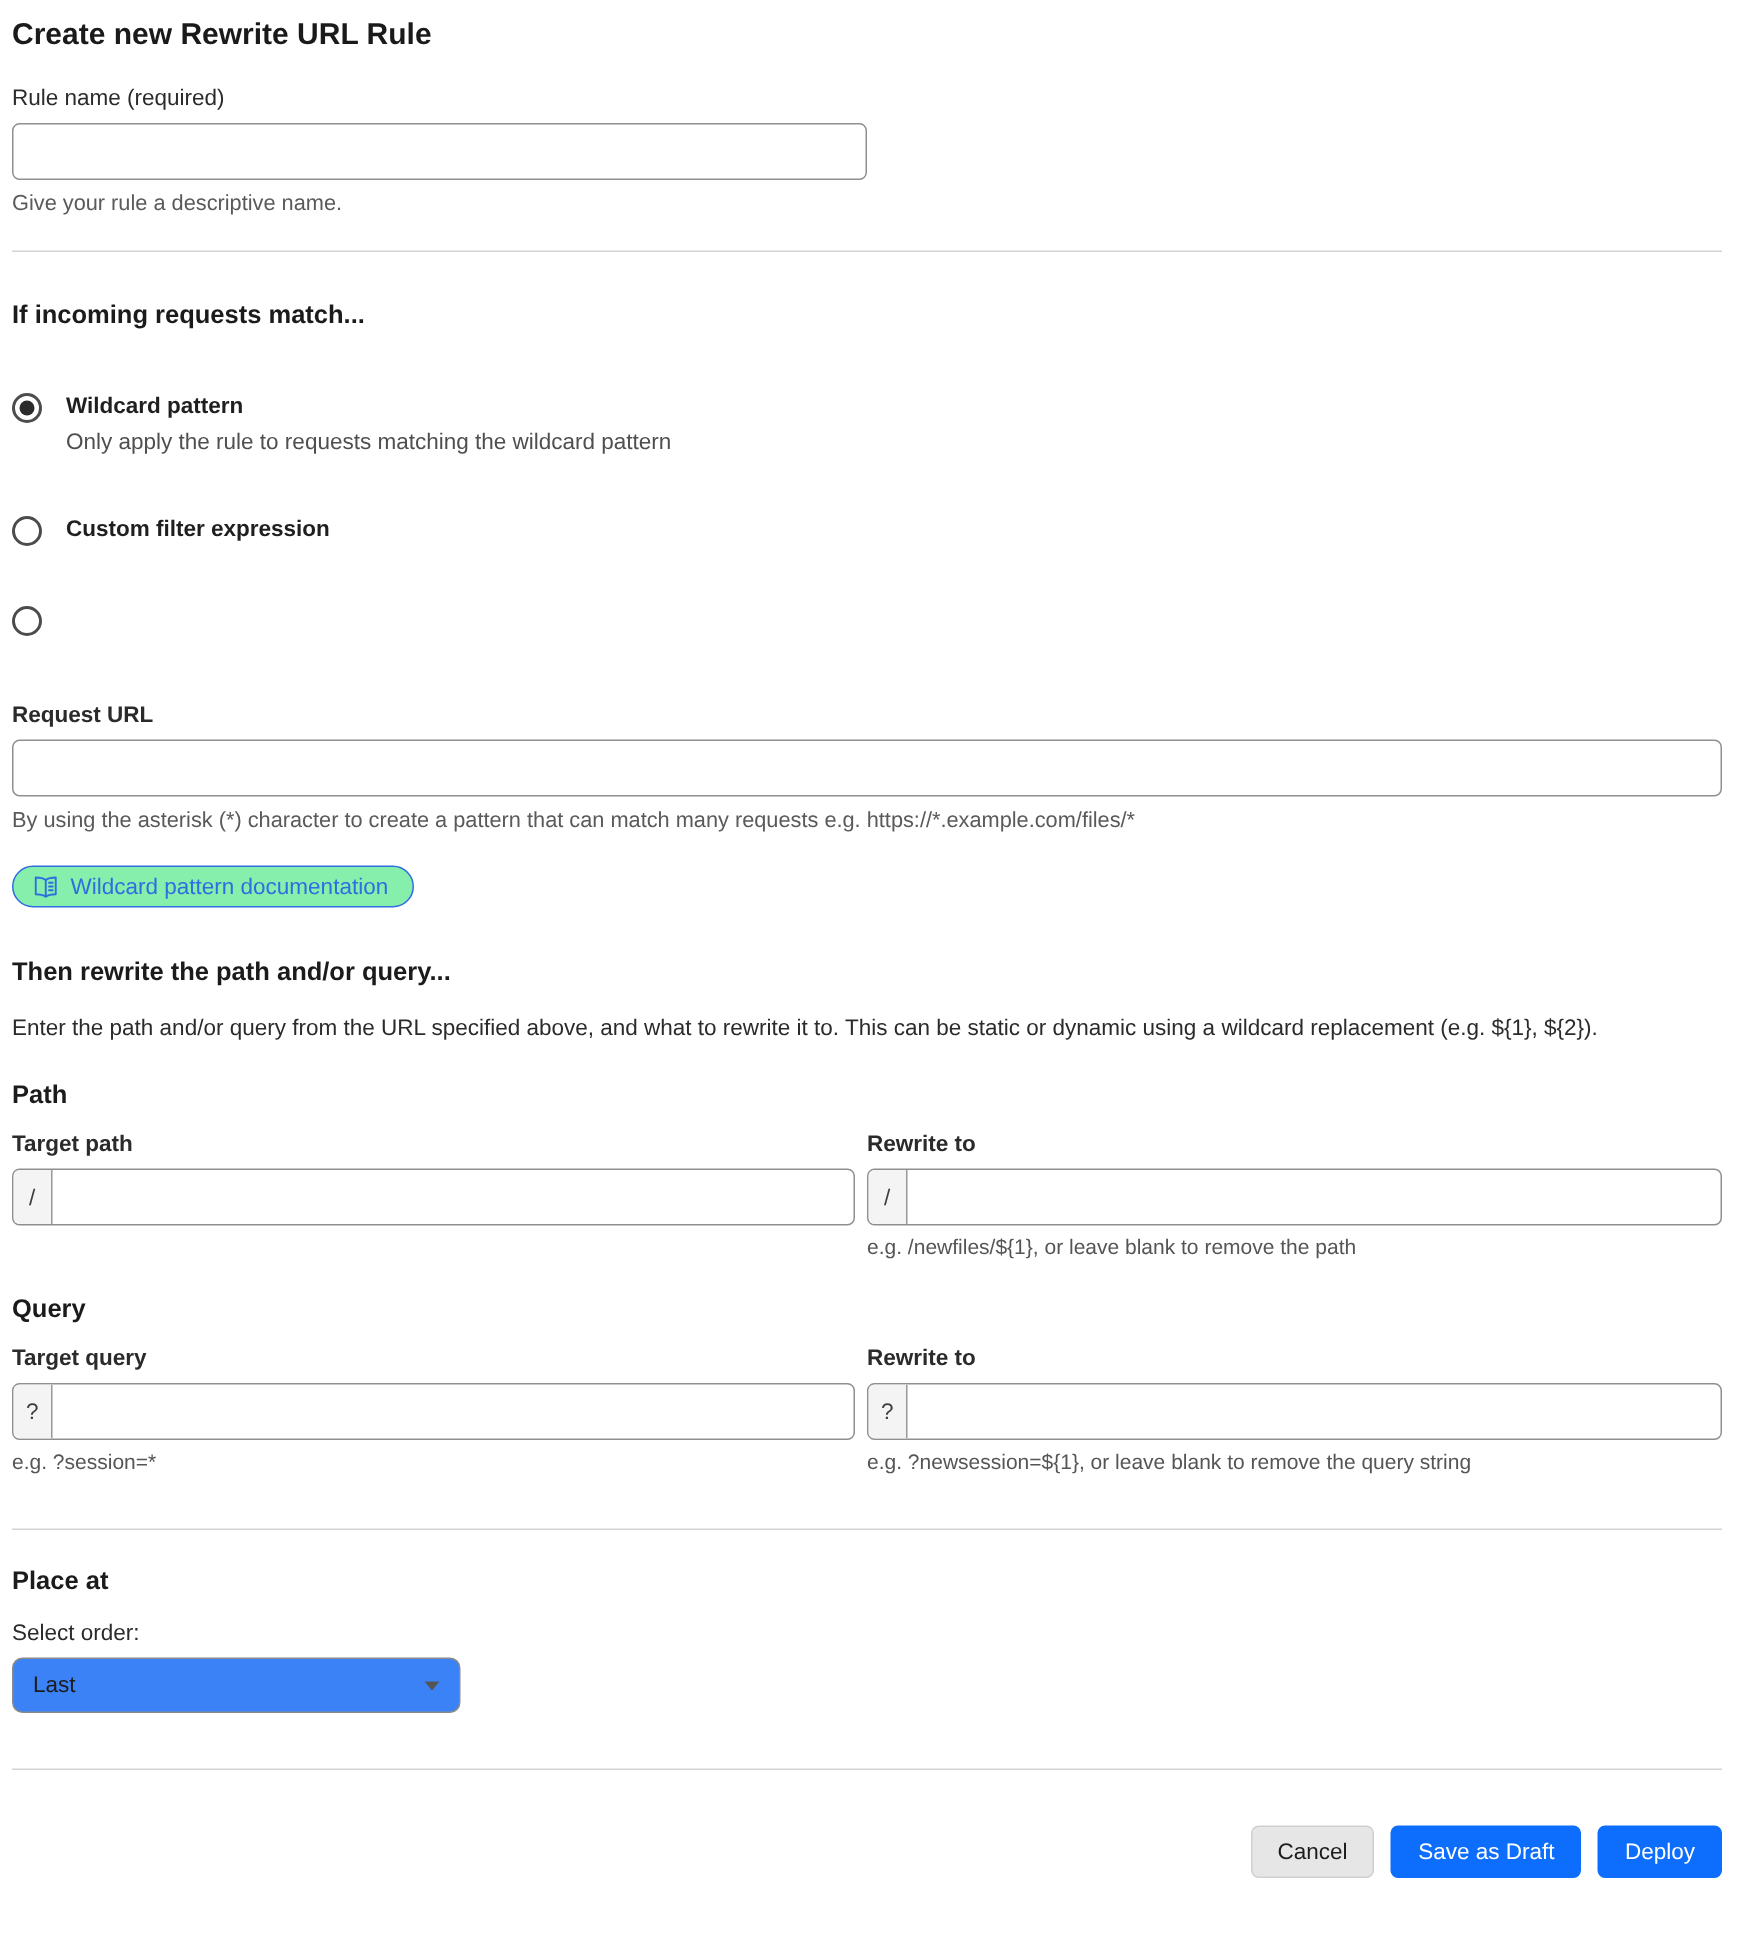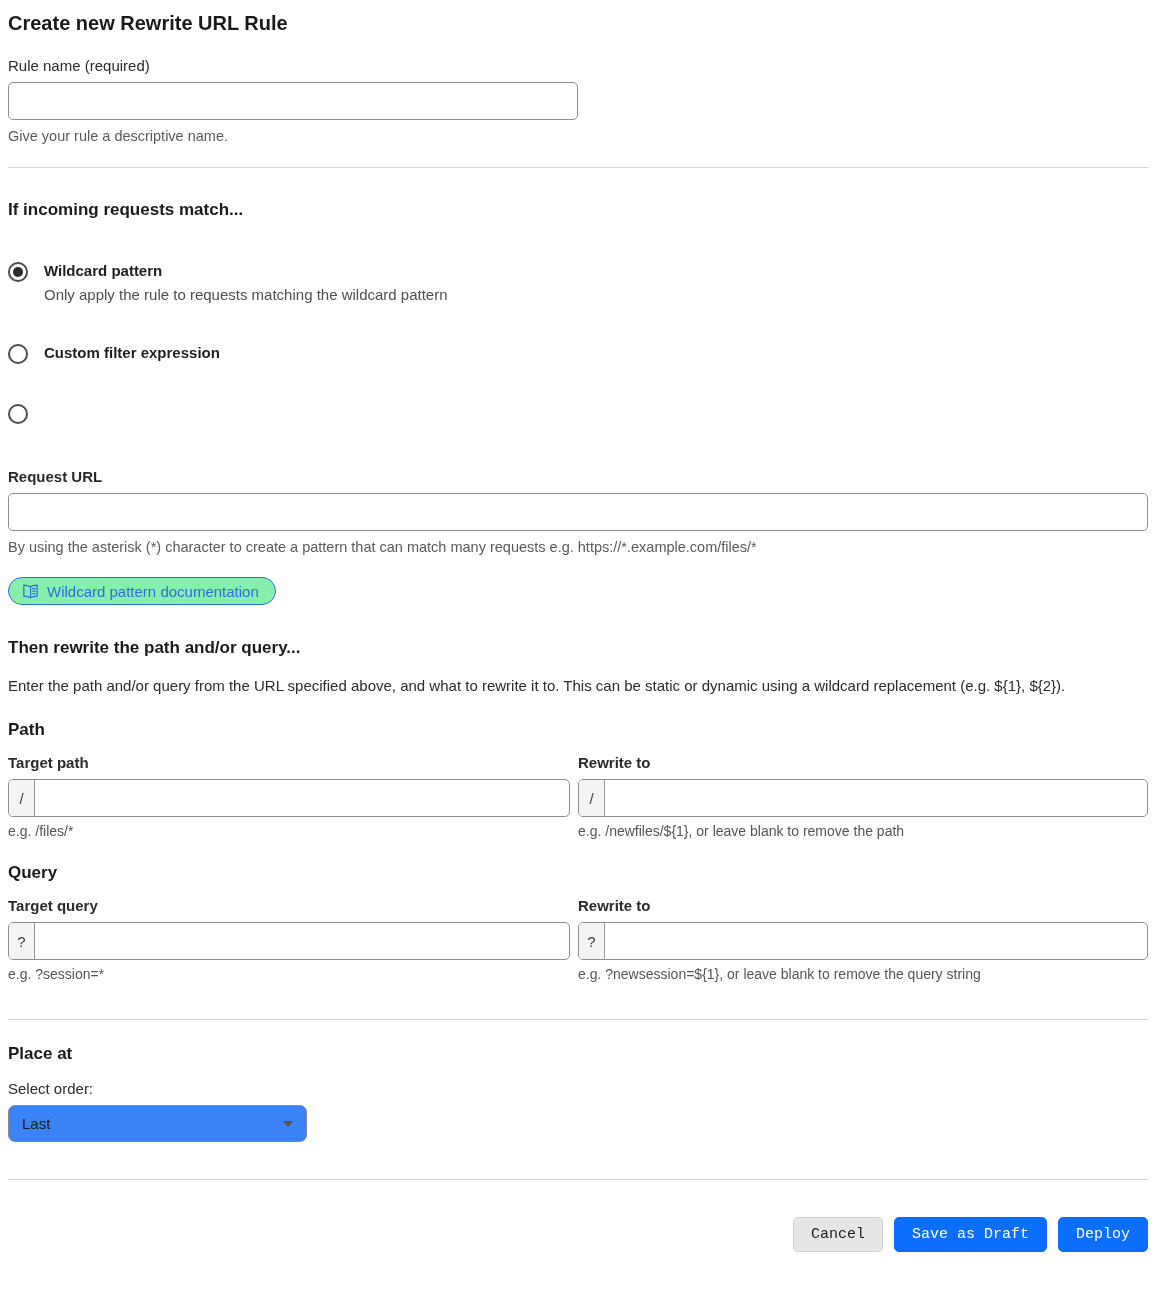--- a/index.html
+++ b/index.html
@@ -87,21 +87,21 @@
   }
   .select-value { font-size: 15px; color: #1c1c1c; }
   .caret-down {
     width: 0; height: 0;
     border-left: 5px solid transparent; border-right: 5px solid transparent;
     border-top: 6px solid #555555;
   }
 
   .footer-actions { display: flex; justify-content: flex-end; align-items: center; gap: 11px; margin-top: 37px; }
   .btn {
-    height: 35px; border-radius: 5px; font-size: 15px; font-family: Liberation Mono, monospace;
+    height: 35px; border-radius: 5px; font-size: 15px; font-family: Liberation Sans, sans-serif;
     padding: 0 17px; cursor: pointer; border: 1px solid transparent;
   }
   .btn-gray { background: #e6e6e6; border-color: #d0d0d0; color: #1c1c1c; }
   .btn-blue { background: var(--accent-blue, #0d6efd); color: #ffffff; border-color: var(--accent-blue, #0d6efd); }
 </style>
 </head>
 <body>
 
 <div class="page">
 
@@ -159,21 +159,20 @@
   <div class="rewrite-intro">Enter the path and/or query from the URL specified above, and what to rewrite it to. This can be static or dynamic using a wildcard replacement (e.g. ${1}, ${2}).</div>
 
   <div class="sub-heading h-path">Path</div>
   <div class="two-col">
     <div>
       <div class="field-label semibold">Target path</div>
       <div class="input-group">
         <span class="input-addon">/</span>
         <input type="text" value="" style="">
       </div>
-      <div class="eg-text">e.g. /files/*</div>
     </div>
     <div>
       <div class="field-label semibold">Rewrite to</div>
       <div class="input-group">
         <span class="input-addon">/</span>
         <input type="text" value="" style="">
       </div>
       <div class="eg-text">e.g. /newfiles/${1}, or leave blank to remove the path</div>
     </div>
   </div>

